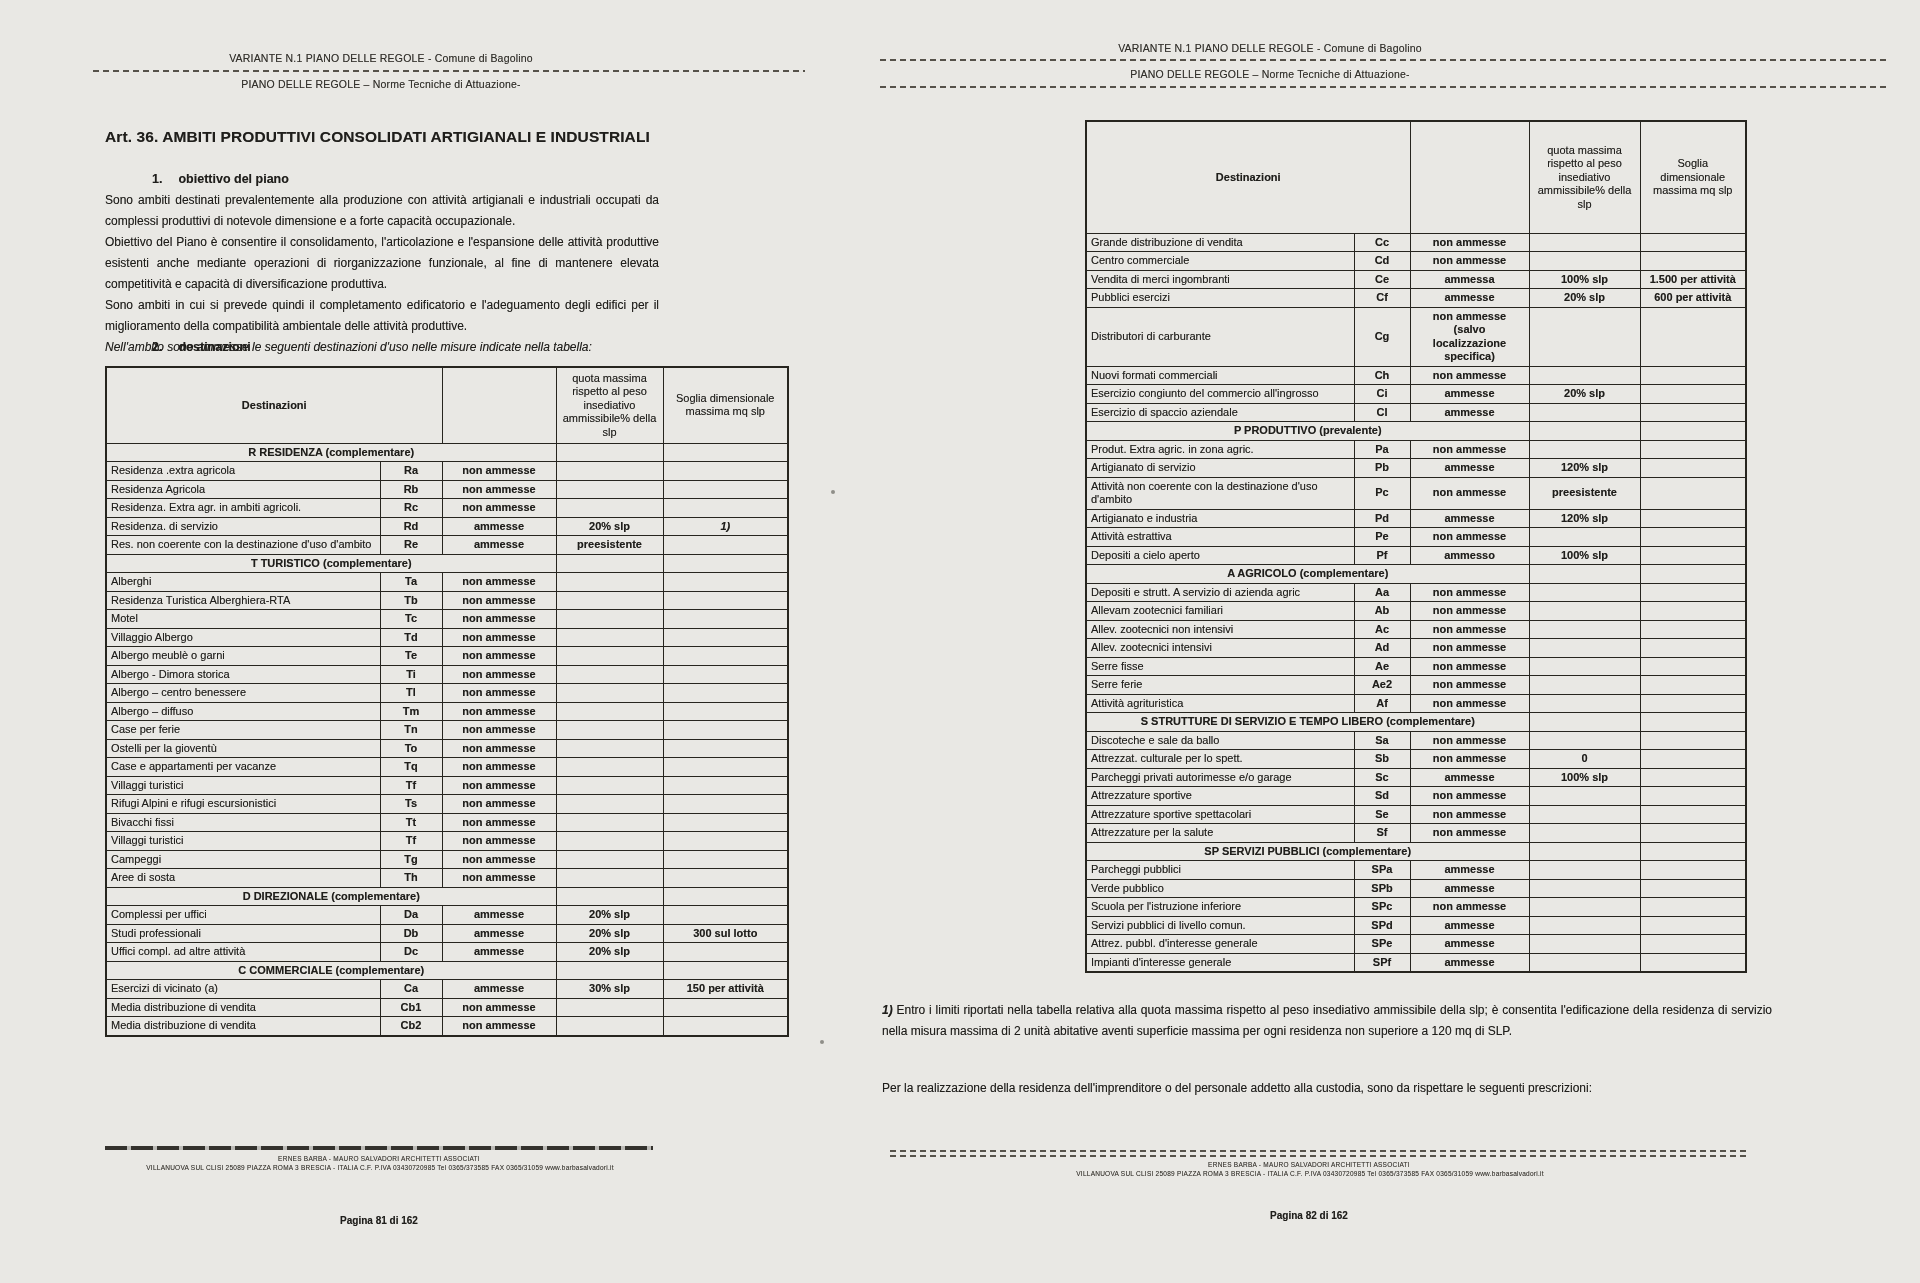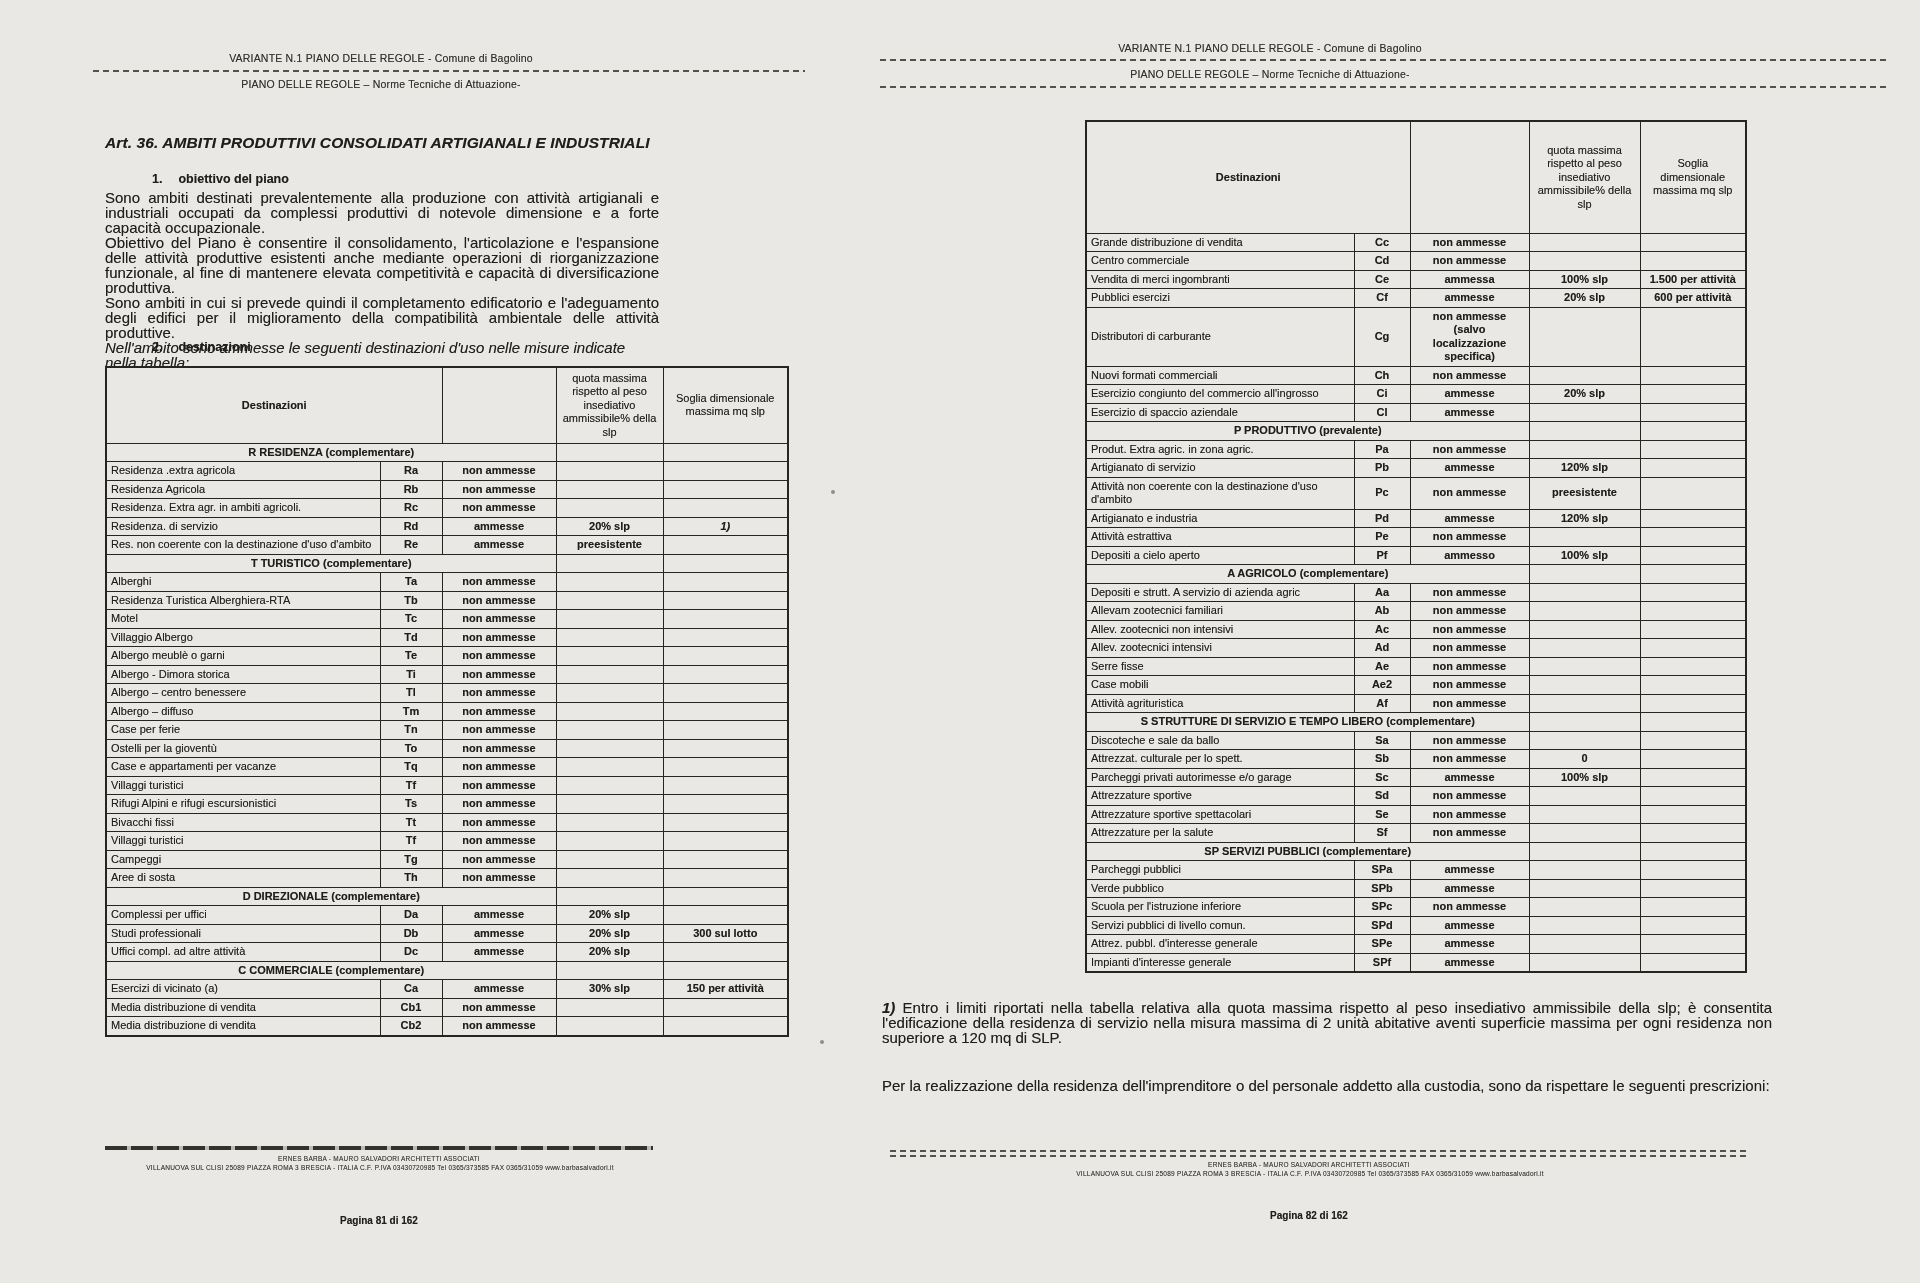--- a/index.html
+++ b/index.html
@@ -18,21 +18,21 @@
     height:2px;
     background:repeating-linear-gradient(90deg,#56524a 0 6px, rgba(86,82,74,0) 6px 10px);
   }
   .dash.heavy {
     height:4px;
     background:repeating-linear-gradient(90deg,#34322d 0 22px, rgba(52,50,45,.25) 22px 26px);
   }
   .hdr-line { font-size:10.5px; color:#33312c; letter-spacing:.2px; }
   .art-title { font-size:15.5px; font-weight:bold; letter-spacing:.1px; }
   .sec-head { display:flex; gap:16px; font-size:12.5px; font-weight:bold; }
-  .bodytxt { font-size:15px; line-height:15px; }
+  .bodytxt { font-size:12px; line-height:21px; }
   .bodytxt p { margin:0; }
   .note-marker { font-style:italic; font-weight:bold; }
   .foot-tiny { font-size:6.5px; color:#413e38; letter-spacing:.25px; line-height:9px; }
   .page-num { font-size:10px; font-weight:bold; }
   .speck { width:4px; height:4px; border-radius:50%; background:rgba(70,68,62,.55); }
 
   table.dest { border-collapse:collapse; table-layout:fixed; background:transparent; }
   table.dest td {
     border:1px solid #27251f;
     font-size:11px; line-height:13.5px;
@@ -55,21 +55,21 @@
 </style>
 </head>
 <body>
 
 <div class="abs" style="left:0;top:0;width:860px;height:1283px;">
 
   <div class="abs hdr-line ctr" style="left:105px;top:52px;width:552px;">VARIANTE N.1  PIANO DELLE REGOLE -  Comune di Bagolino</div>
   <div class="abs dash" style="left:93px;top:70px;width:712px;"></div>
   <div class="abs hdr-line ctr" style="left:105px;top:78px;width:552px;">PIANO DELLE REGOLE – Norme Tecniche di Attuazione-</div>
 
-  <div class="abs art-title" style="left:105px;top:134px;width:600px;font-style:italic;">Art. 36. AMBITI PRODUTTIVI CONSOLIDATI ARTIGIANALI E INDUSTRIALI</div>
+  <div class="abs art-title" style="left:105px;top:128px;width:600px;">Art. 36. AMBITI PRODUTTIVI CONSOLIDATI ARTIGIANALI E INDUSTRIALI</div>
 
   <div class="abs sec-head" style="left:152px;top:172px;">
     <span>1.</span>
     <span>obiettivo del piano</span>
   </div>
 
   <div class="abs bodytxt jst" style="left:105px;top:190px;width:554px;">
     <p>Sono ambiti destinati prevalentemente alla produzione con attività artigianali e industriali occupati da complessi produttivi di notevole dimensione e a forte capacità occupazionale.</p>
     <p>Obiettivo del Piano è consentire il consolidamento, l'articolazione e l'espansione delle attività produttive esistenti anche mediante operazioni di riorganizzazione funzionale, al fine di mantenere elevata competitività e capacità di diversificazione produttiva.</p>
     <p>Sono ambiti in cui si prevede quindi il completamento edificatorio e l'adeguamento degli edifici per il miglioramento della compatibilità ambientale delle attività produttive.</p>
@@ -483,21 +483,21 @@
         <td class="c-soglia"></td>
         </tr>
         <tr>
         <td class="c-name">Serre fisse</td>
         <td class="c-code">Ae</td>
         <td class="c-status">non ammesse</td>
         <td class="c-quota"></td>
         <td class="c-soglia"></td>
         </tr>
         <tr>
-        <td class="c-name">Case mobili</td>
+        <td class="c-name">Serre ferie</td>
         <td class="c-code">Ae2</td>
         <td class="c-status">non ammesse</td>
         <td class="c-quota"></td>
         <td class="c-soglia"></td>
         </tr>
         <tr>
         <td class="c-name">Attività agrituristica</td>
         <td class="c-code">Af</td>
         <td class="c-status">non ammesse</td>
         <td class="c-quota"></td>

